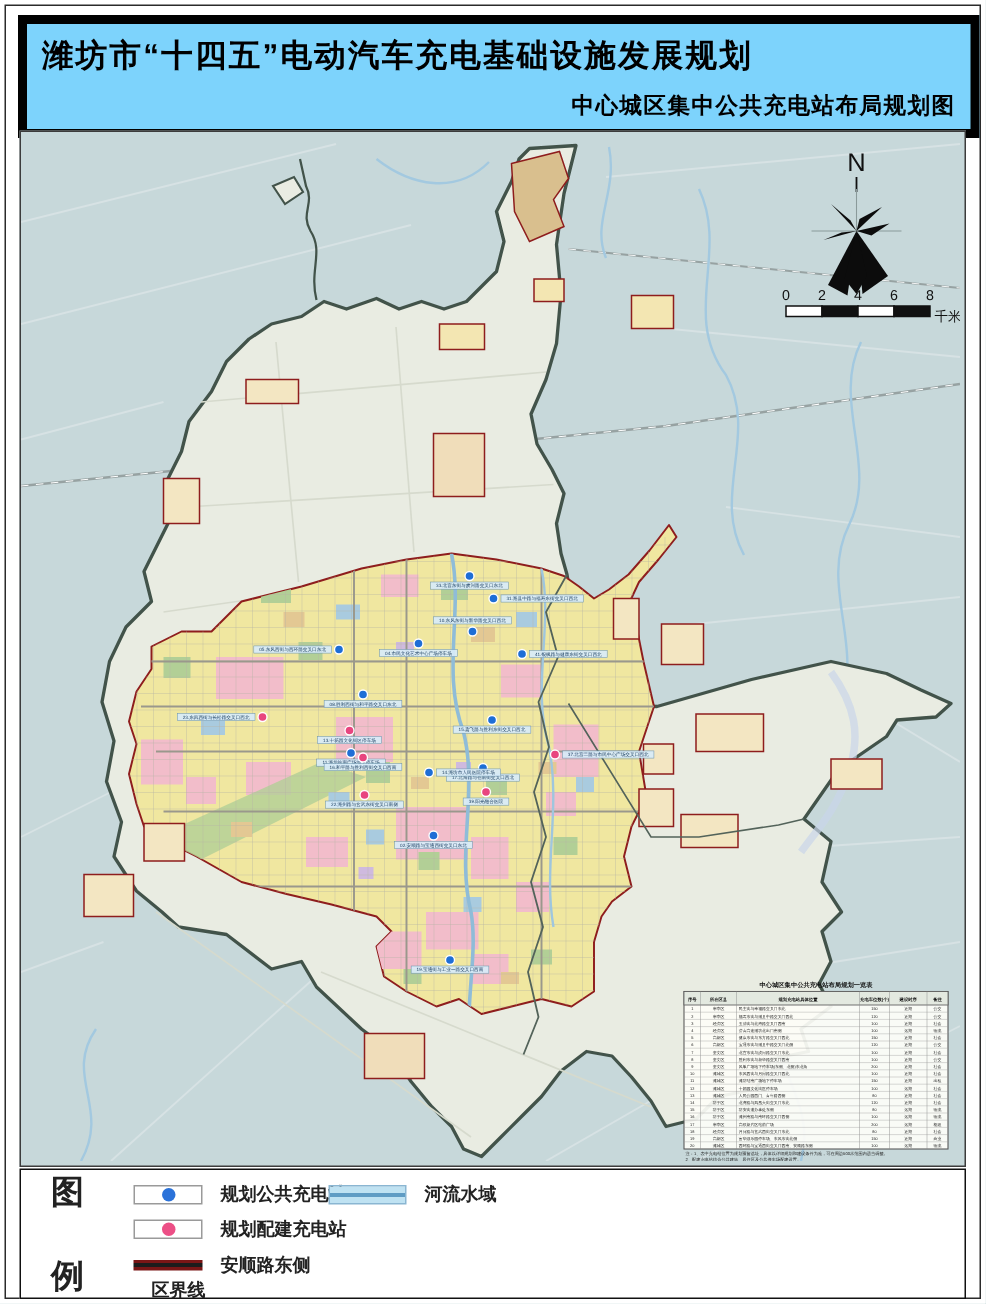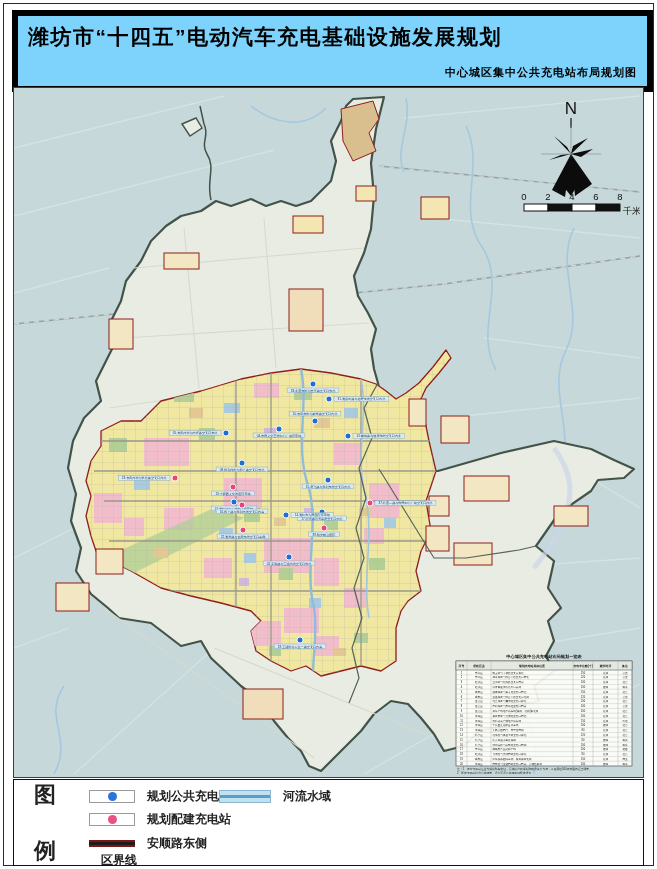--- a/index.html
+++ b/index.html
@@ -5,21 +5,21 @@
   html,body{margin:0;padding:0;background:#fff;}
   body{width:657px;height:869px;position:relative;overflow:hidden;
        font-family:"Liberation Sans",sans-serif;-webkit-font-smoothing:antialiased;}
   .outer-border{position:absolute;left:3px;top:3px;width:649px;height:861px;
        border:1px solid #2b2b2b;}
   
   .title-box{position:absolute;left:12px;top:10px;width:629px;height:70px;
        border:6px solid #000000;background:#7dd3fc;}
   .main-title{position:absolute;left:10px;top:7px;font-size:21px;font-weight:bold;
        color:#000;letter-spacing:1.5px;white-space:nowrap;}
-  .sub-title{position:absolute;right:10px;bottom:6px;font-size:11px;font-weight:bold;
+  .sub-title{position:absolute;right:10px;bottom:6px;font-size:15px;font-weight:bold;
        color:#000;letter-spacing:1px;}
   
   .map-frame{position:absolute;left:13px;top:87px;width:629px;height:689px;
        border:1.5px solid #3c3c3c;background:#c7d8da;overflow:hidden;}
   
   .legend-box{position:absolute;left:13px;top:779px;width:629px;height:85px;
        border:1.5px solid #111;background:#fff;}
   .legend-head{position:absolute;left:20px;top:4px;width:26px;height:78px;
        font-size:22px;font-weight:bold;color:#222;display:flex;flex-direction:column;
        justify-content:space-between;line-height:1;}

